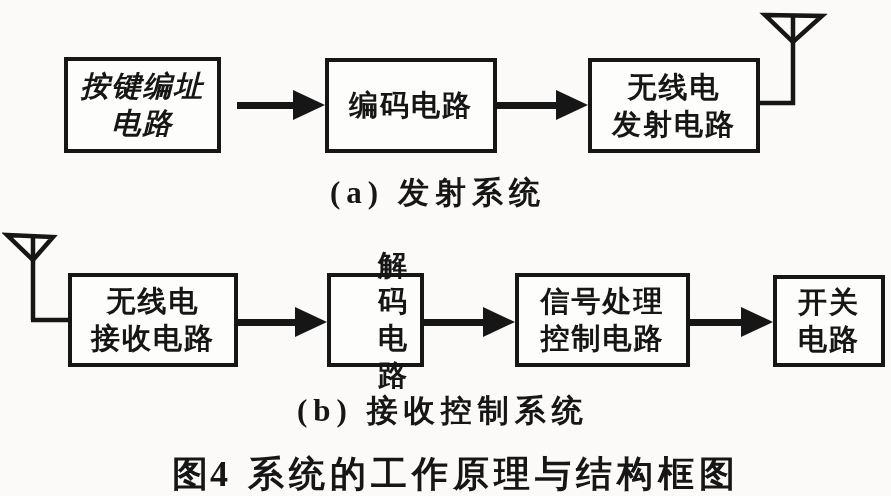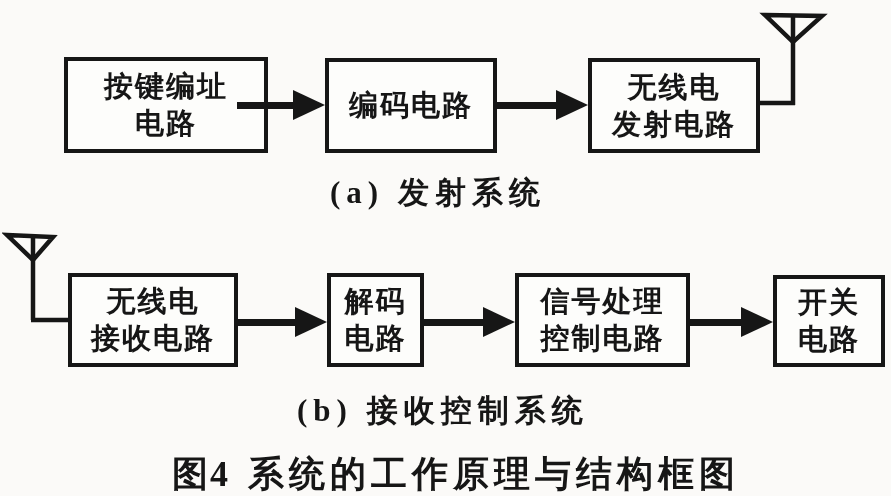--- a/index.html
+++ b/index.html
@@ -58,21 +58,21 @@
     letter-spacing:5px;
     white-space:nowrap;
   }
   .figcaption .prefix{margin-right:18px;letter-spacing:2px;}
 </style>
 </head>
 <body>
 
 <div id="canvas">
 
-  <div class="box" style="left:64px;top:57px;width:204px;height:96px;">
+  <div class="box" style="left:64px;top:57px;width:157px;height:96px;font-style:italic;">
     <span class="box-label">按键编址
 电路</span>
   </div>
 
   <div class="arrow" style="left:237px;top:90px;width:88px;">
     <span class="shaft"></span>
     <span class="head"></span>
   </div>
 
   <div class="box" style="left:325px;top:58px;width:172px;height:95px;">
@@ -110,21 +110,21 @@
   <div class="box" style="left:68px;top:273px;width:170px;height:94px;">
     <span class="box-label">无线电
 接收电路</span>
   </div>
 
   <div class="arrow" style="left:238px;top:307px;width:89px;">
     <span class="shaft"></span>
     <span class="head"></span>
   </div>
 
-  <div class="box" style="left:327px;top:273px;width:97px;height:94px;">
+  <div class="box" style="left:327px;top:273px;width:97px;height:94px;padding-left:36px;">
     <span class="box-label">解码
 电路</span>
   </div>
 
   <div class="arrow" style="left:424px;top:307px;width:91px;">
     <span class="shaft"></span>
     <span class="head"></span>
   </div>
 
   <div class="box" style="left:515px;top:273px;width:175px;height:94px;">

